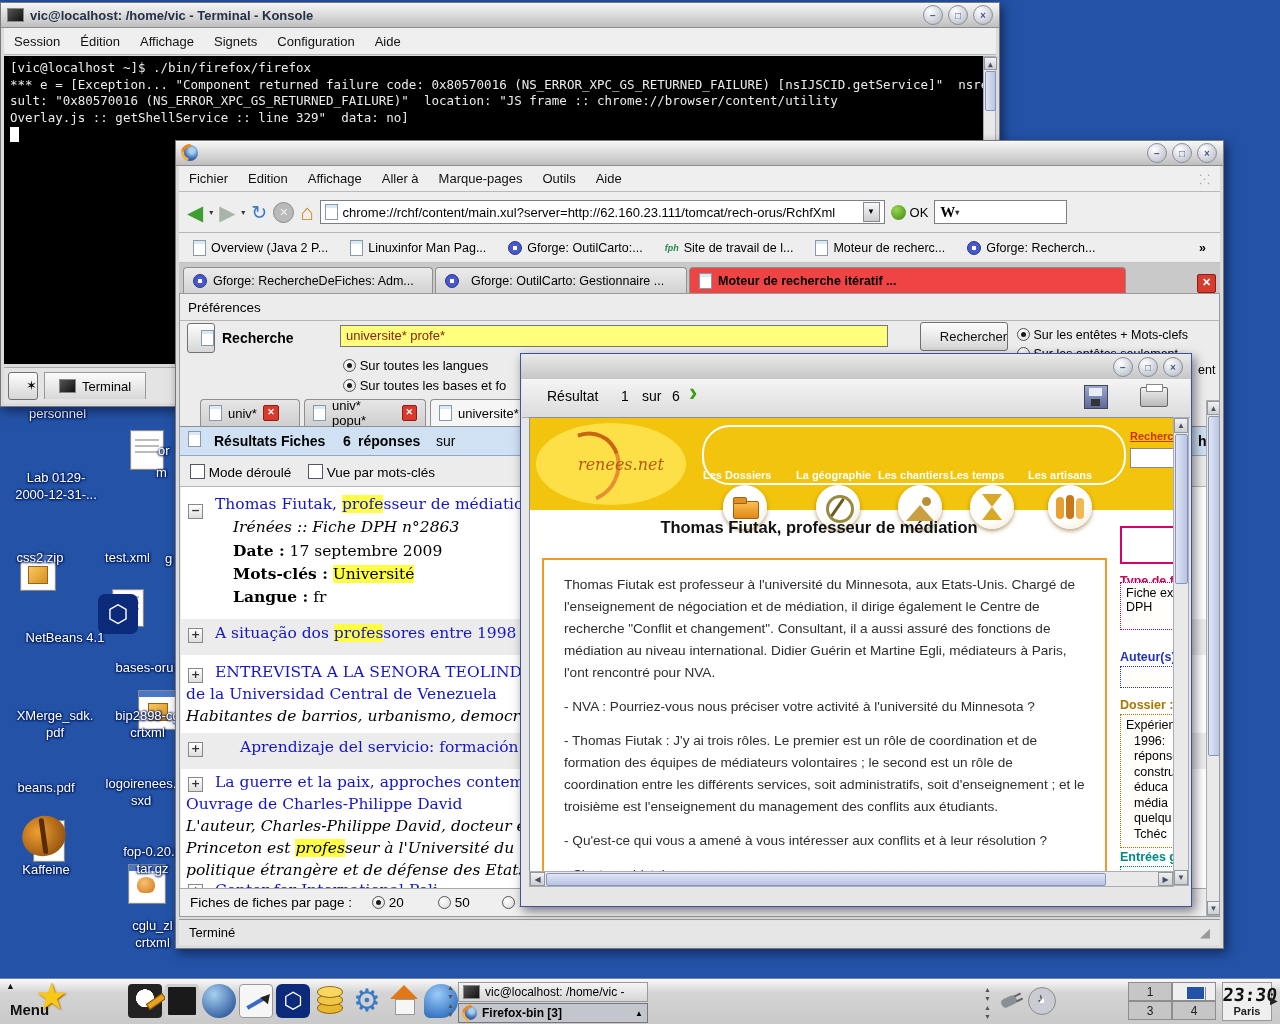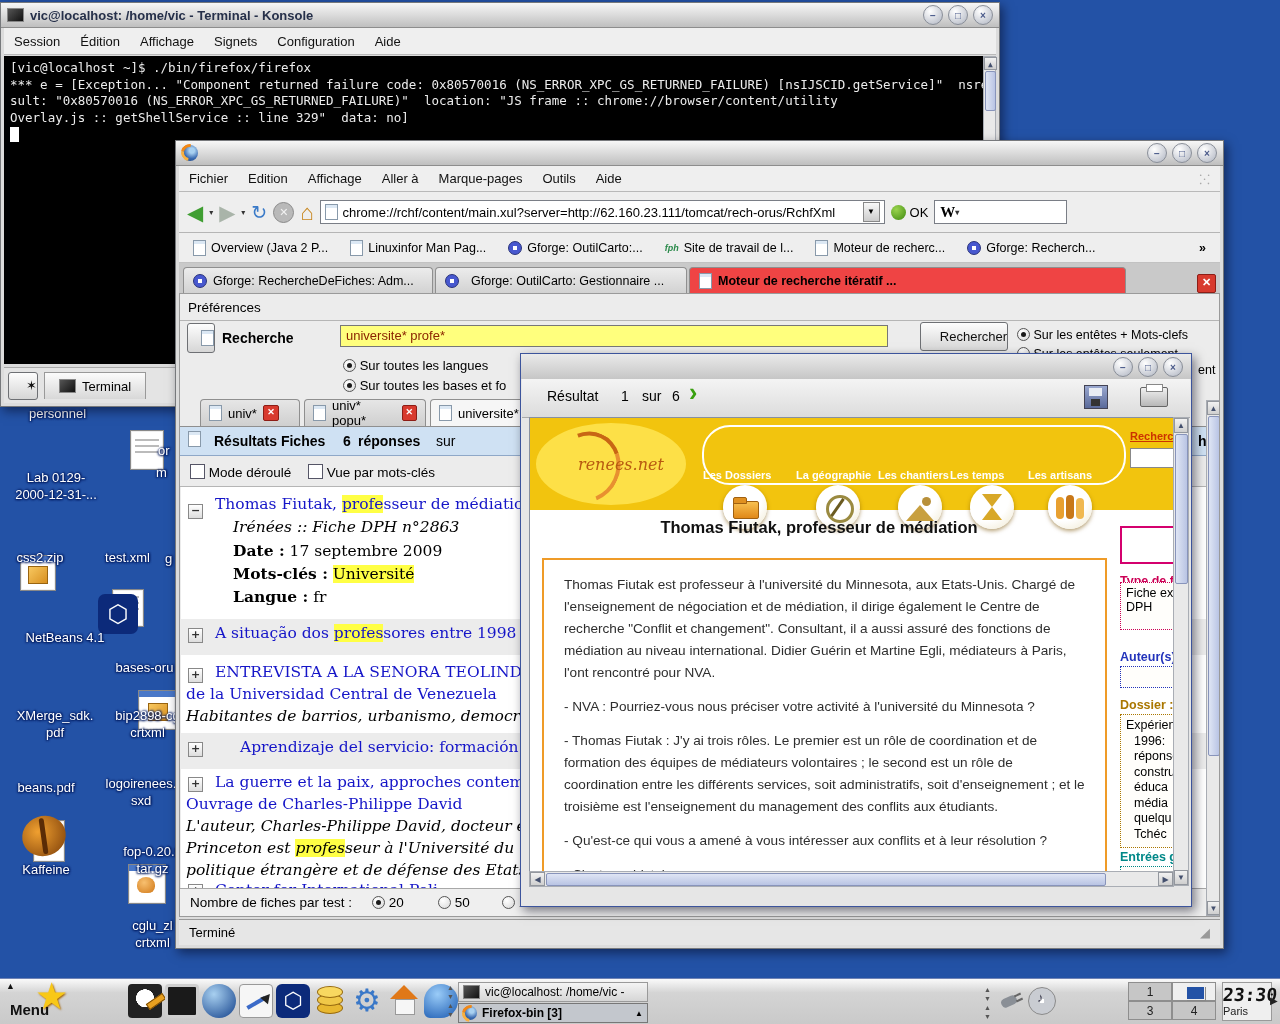--- a/index.html
+++ b/index.html
@@ -424,21 +424,21 @@
         <div class="abs link" style="left:5px;top:308px;white-space:nowrap;">Ouvrage de Charles-Philippe David</div>
         <div class="abs" style="left:5px;top:330px;font-style:italic;white-space:nowrap;">L'auteur, Charles-Philippe David, docteur e</div>
         <div class="abs" style="left:5px;top:352px;font-style:italic;white-space:nowrap;"><span>Princeton est </span><span class="hl">profes</span><span>seur à l'Université du C</span></div>
         <div class="abs" style="left:5px;top:374px;font-style:italic;white-space:nowrap;">politique étrangère et de défense des Etats</div>
 
         <span class="exp plus" style="left:7px;top:397px;"></span>
         <div class="abs link" style="left:34px;top:394px;white-space:nowrap;">Center for International Poli</div>
       </div>
 
       <div class="abs" style="left:0;top:594px;right:0;height:28px;background:#efefef;border-top:1px solid #a8a8a8;font-size:13.5px;">
-        <span class="abs" style="left:10px;top:6px;">Nombre de fiches par test :</span>
+        <span class="abs" style="left:10px;top:6px;">Fiches de fiches par page :</span>
         <span class="abs" style="left:192px;top:6px;"><span class="rad sel"></span> <span>20</span></span>
         <span class="abs" style="left:258px;top:6px;"><span class="rad"></span> <span>50</span></span>
         <span class="abs" style="left:322px;top:6px;"><span class="rad"></span> <span>100</span></span>
       </div>
 
       <span class="strack" style="left:1026px;top:106px;width:15px;height:516px;">
         <span class="sbtn" style="left:0;top:0;width:13px;height:14px;">▲</span>
         <span class="sthumb" style="left:1px;top:15px;width:12px;height:340px;"></span>
         <span class="sbtn" style="left:0;bottom:0;width:13px;height:14px;">▼</span>
       </span>
@@ -619,18 +619,18 @@
       <span class="pager-cell" style="left:0;top:0;">1</span>
       <span class="pager-cell active" style="left:44px;top:0;">
           <span style="position:absolute;left:13px;top:3px;width:17px;height:12px;background:#2352a6;border:1px solid #eee;box-shadow:1px 1px 0 #888;"></span>
         </span>
       <span class="pager-cell" style="left:0;top:19px;">3</span>
       <span class="pager-cell" style="left:44px;top:19px;">4</span>
     </div>
 
     <div class="abs" style="left:1222px;top:3px;width:50px;height:39px;background:#efefef;border:1px solid #9a9a9a;box-sizing:border-box;">
       <div style="font-family:'DejaVu Sans Mono',monospace;font-weight:bold;font-size:18px;color:#111;text-align:center;transform:skewX(-6deg);margin-top:1px;">23:30</div>
-      <div style="font-size:11px;text-align:left;color:#222;">Paris</div>
+      <div style="font-size:11px;text-align:center;color:#222;font-weight:bold;">Paris</div>
     </div>
     <span class="abs" style="left:1270px;top:16px;font-size:10px;color:#222;">▶</span>
   </div>
 
 </div>
 
 </body></html>

